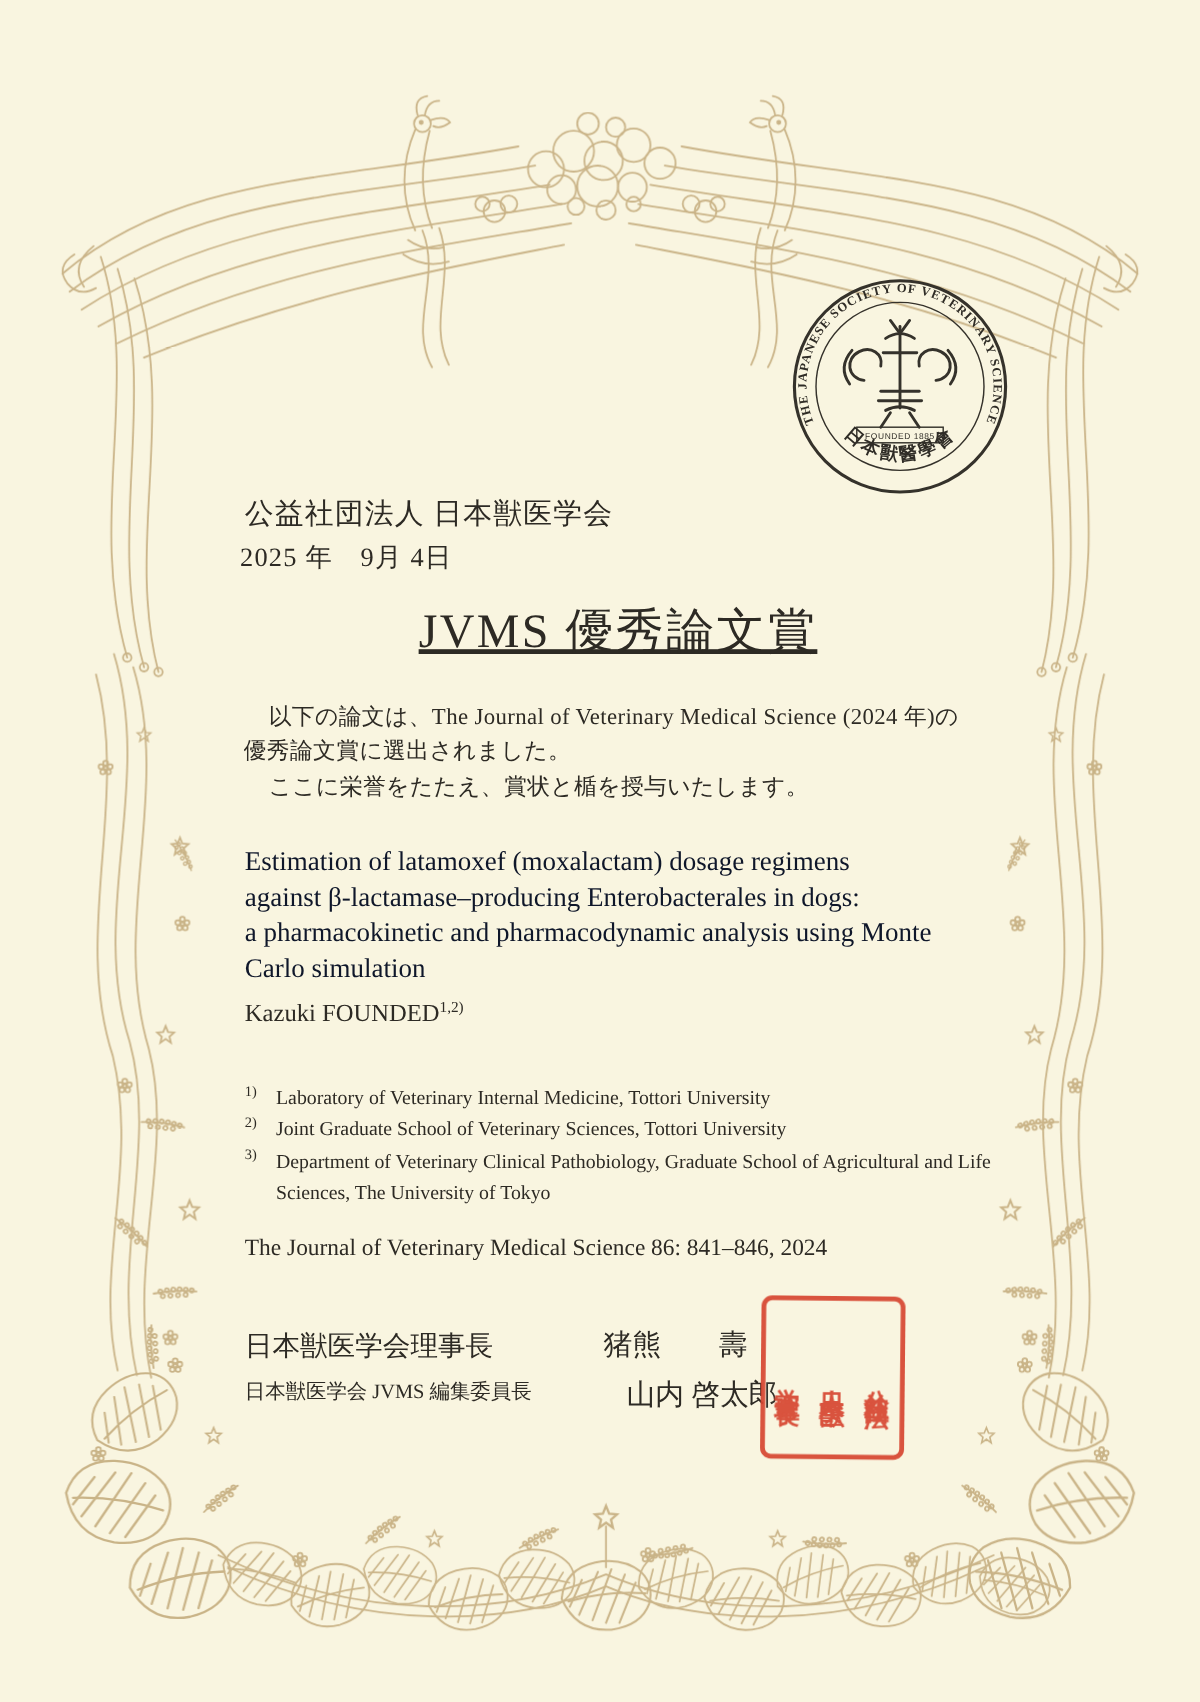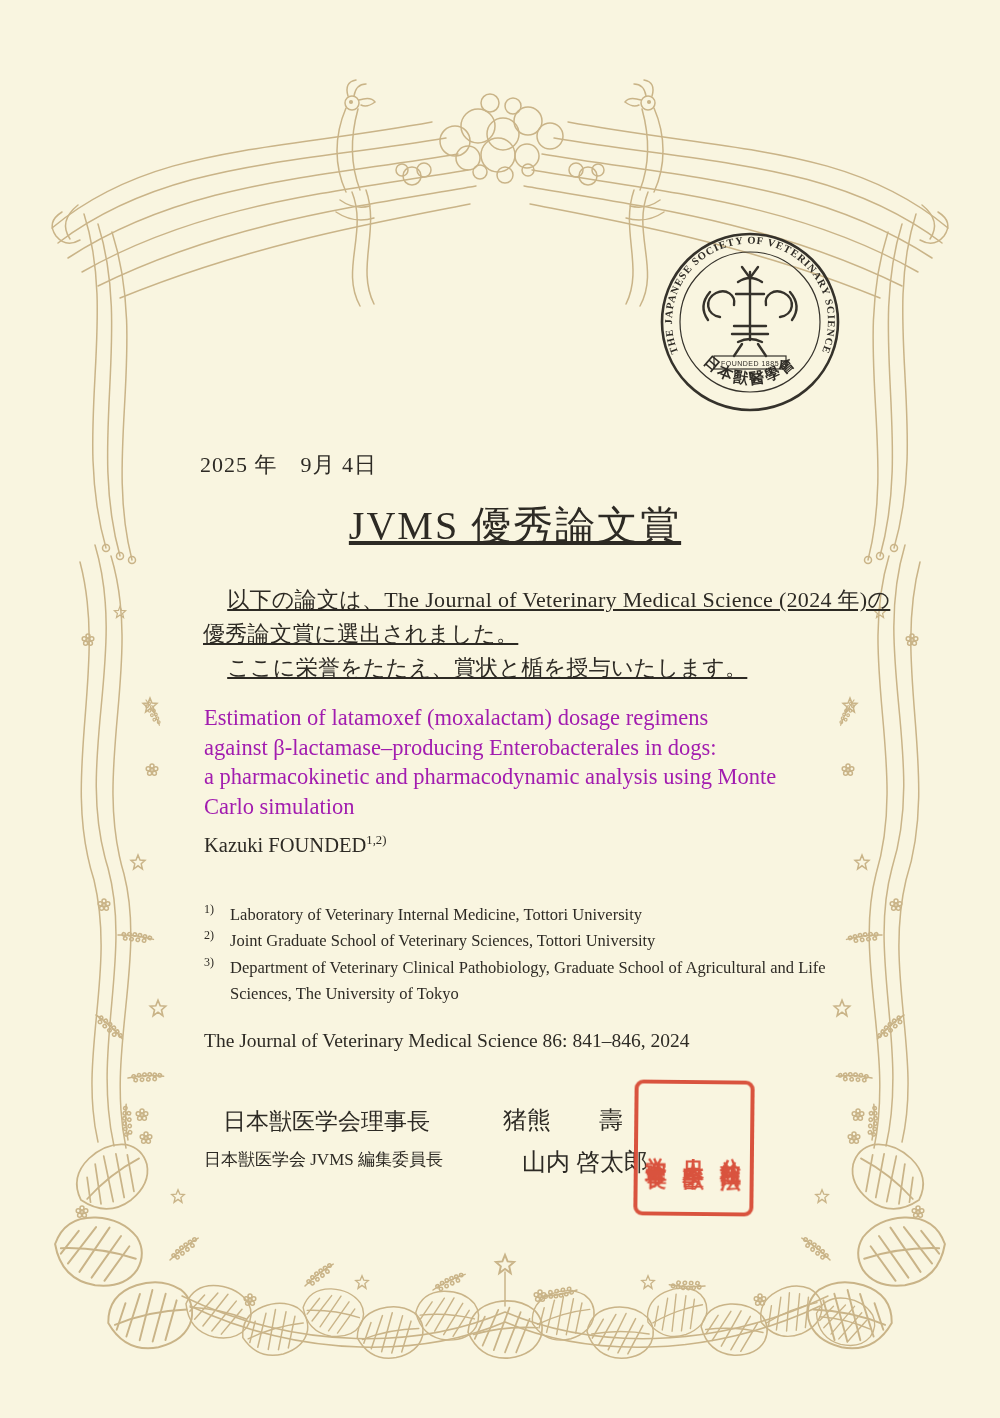--- a/index.html
+++ b/index.html
@@ -11,31 +11,31 @@
     overflow:hidden;
   }
   .abs{position:absolute;}
   .border-svg{left:0;top:0;width:1000px;height:1418px;}
   .society-seal{left:650px;top:222px;width:200px;height:200px;}
 
   .org-line{left:204px;top:412px;font-size:24px;letter-spacing:1px;}
   .date-line{left:200px;top:450px;font-size:22px;letter-spacing:1px;text-align:right;}
   .award-title{left:190px;top:498px;width:650px;text-align:center;
     font-size:40px;letter-spacing:2px;text-decoration:underline;}
-  .statement{left:203px;top:583px;font-size:22px;line-height:1.55;letter-spacing:.3px;text-decoration:underline;}
+  .statement{left:203px;top:583px;font-size:19px;line-height:1.55;letter-spacing:.3px;}
   .statement .indent{text-indent:1.1em;}
-  .paper-title{left:204px;top:703px;font-size:22.5px;line-height:1.32;color:#a21caf;}
+  .paper-title{left:204px;top:703px;font-size:22.5px;line-height:1.32;color:#0f172a;}
   .authors{left:204px;top:830px;font-size:20.5px;line-height:1.5;}
   .sup{font-size:.62em;vertical-align:super;letter-spacing:0;}
   .affils{left:204px;top:902px;width:676px;font-size:16.5px;line-height:1.6;}
   .affil-row{display:flex;}
   .affil-sup{flex:0 0 26px;font-size:12px;transform:translateY(-2px);}
   .affil-text{flex:1;}
   .citation{left:204px;top:1030px;font-size:19.5px;}
-  .sig-title-1{left:204px;top:1106px;font-size:23px;margin-left:19px;}
+  .sig-title-1{left:204px;top:1106px;font-size:23px;}
   .sig-name-1{left:503px;top:1104px;font-size:24px;}
   .sig-title-2{left:204px;top:1148px;font-size:17px;}
   .sig-name-2{left:522px;top:1146px;font-size:24px;}
 
   .red-stamp{
     left:634px;top:1080px;width:112px;height:128px;
     border:4px solid #d64530;border-radius:9px;
     display:flex;flex-direction:row-reverse;justify-content:space-around;align-items:center;
     color:#d64530;opacity:.92;transform:rotate(.6deg);
     z-index:5;background:rgba(249,245,224,.05);
@@ -224,20 +224,21 @@
     <path id="bottomPath" d="M 45,128 A 62,62 0 0 0 155,128" fill="none"></path>
     <text font-size="10.5" letter-spacing="1" font-weight="600" fill="#2f2c26" font-family="Liberation Serif, DejaVu Serif, serif">
       <textPath href="#ringPath" startOffset="50%" text-anchor="middle">THE JAPANESE SOCIETY OF VETERINARY SCIENCE</textPath>
     </text>
     <text font-size="15" letter-spacing="2.5" font-weight="600" fill="#2f2c26" font-family="DejaVu Serif, Liberation Serif, serif">
       <textPath href="#bottomPath" startOffset="50%" text-anchor="middle">日本獸醫學會</textPath>
     </text>
     <text x="100" y="143.5" font-size="7" letter-spacing=".5" text-anchor="middle" fill="#2f2c26" font-family="Liberation Sans, DejaVu Sans, sans-serif">FOUNDED 1885</text>
   </svg>
 
+  <div class="abs org-line">公益社団法人 日本獣医学会</div>
   <div class="abs date-line">2025 年　9月 4日</div>
 
   <div class="abs award-title">JVMS 優秀論文賞</div>
 
   <div class="abs statement">
     <div class="indent">以下の論文は、The Journal of Veterinary Medical Science (2024 年)の</div>
     <div>優秀論文賞に選出されました。</div>
     <div class="indent">ここに栄誉をたたえ、賞状と楯を授与いたします。</div>
   </div>
 

